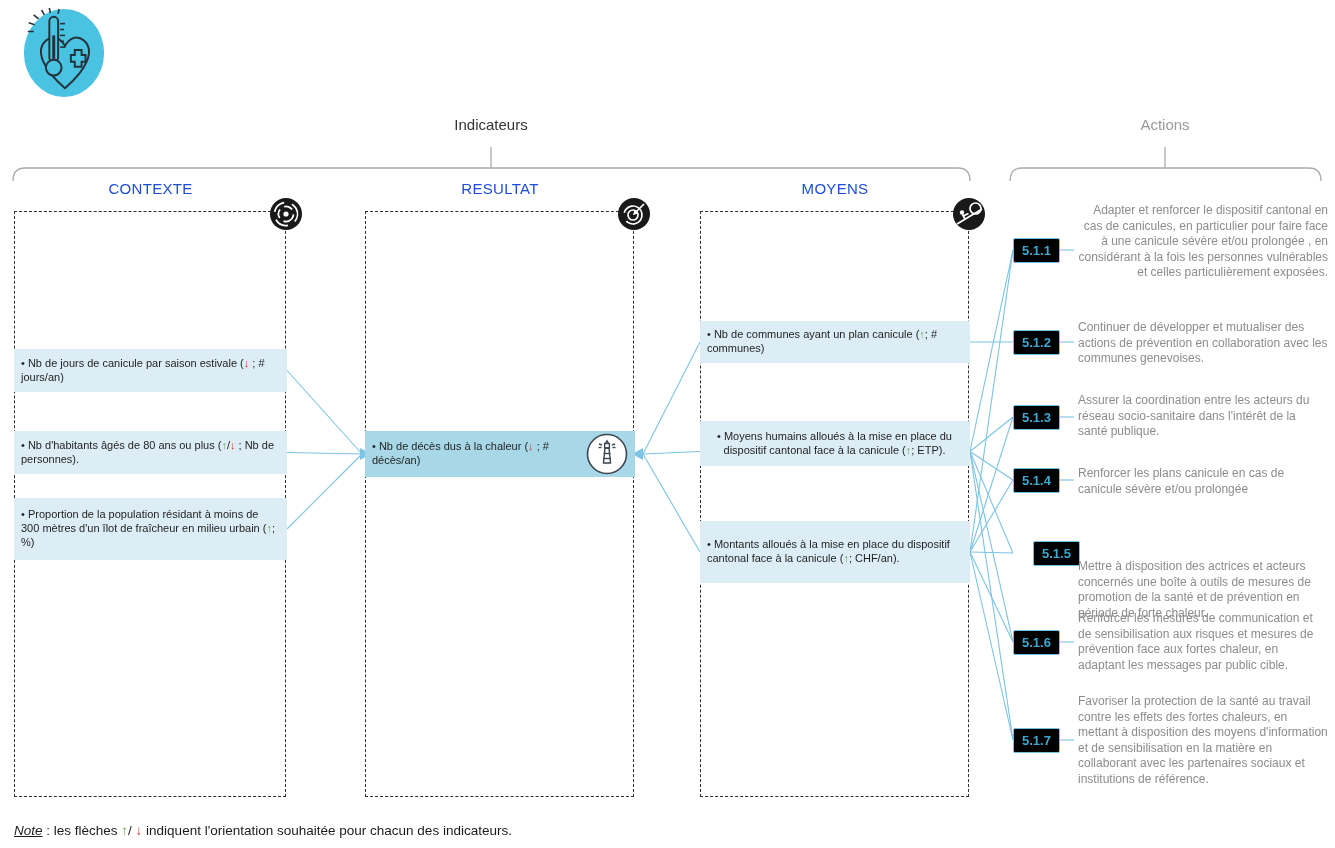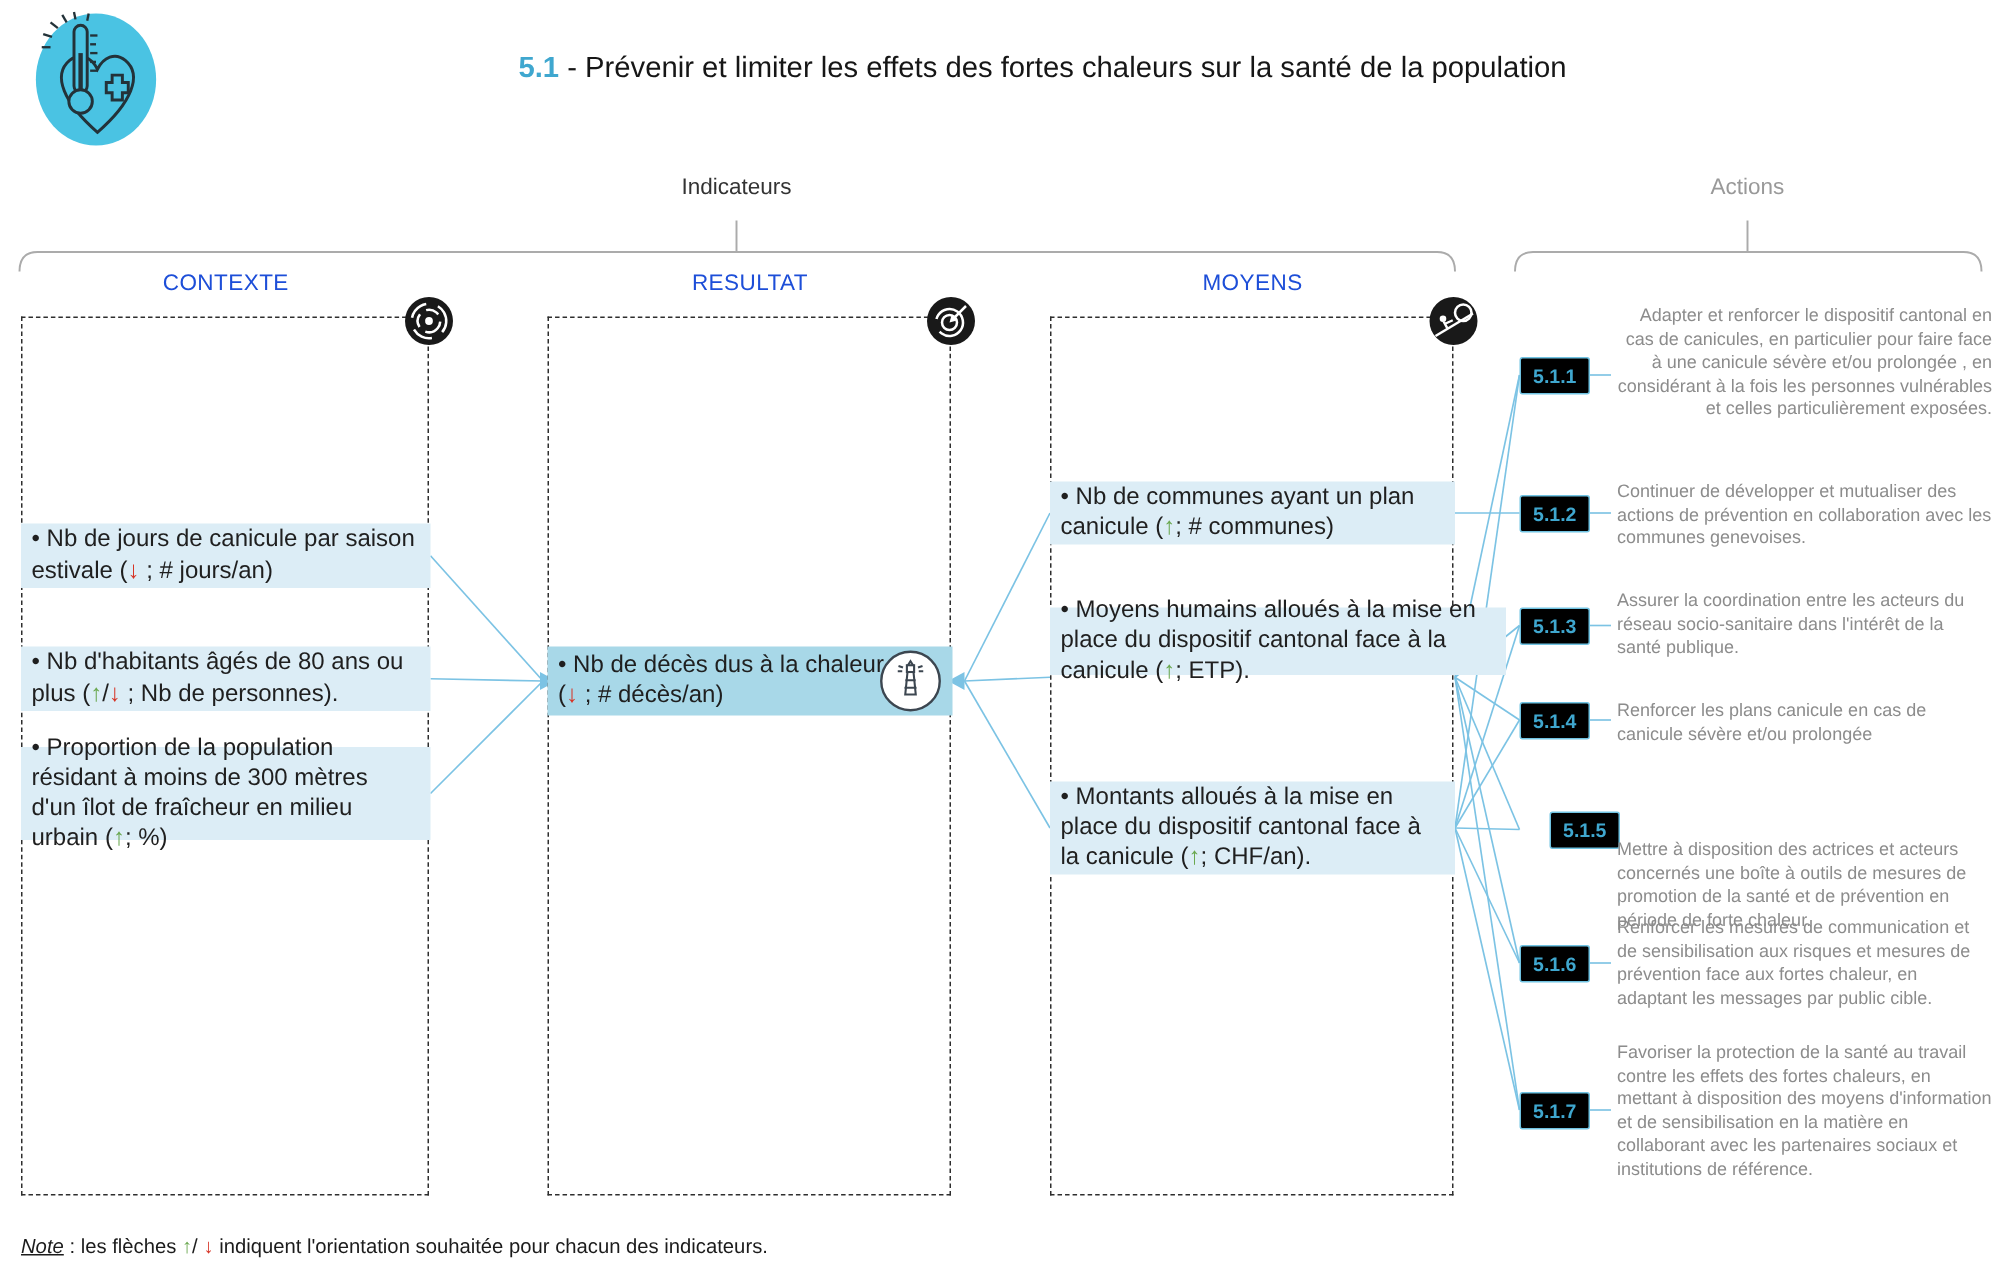--- a/index.html
+++ b/index.html
@@ -12,21 +12,21 @@
   #stage{position:relative;width:1335px;height:848px;background:#fff;overflow:hidden;}
   .abs{position:absolute;}
   #title{left:250px;top:34px;width:890px;text-align:center;font-size:19.5px;color:#161616;}
   #title .code{color:var(--accent);font-weight:bold;}
   .grp-label{top:116px;height:20px;font-size:15px;text-align:center;}
   #indicateurs-label{left:391px;width:200px;color:#333;}
   #actions-label{left:1065px;width:200px;color:#999;}
   .col-header{font-size:15px;text-align:center;color:#1d4ed8;letter-spacing:.3px;}
   .dashed-box{border:1.6px dashed #2e2e2e;background:transparent;}
   .band{background:var(--band);display:flex;align-items:center;box-sizing:border-box;
-        padding:3px 8px 3px 7px;font-size:16px;line-height:1.26;color:#1f1f1f;}
+        padding:3px 8px 3px 7px;font-size:11px;line-height:1.26;color:#1f1f1f;}
   .band.strong{background:var(--bandStrong);}
   .up{color:var(--green);font-weight:bold;}
   .dn{color:var(--red);font-weight:bold;}
   .action-box{box-sizing:border-box;border:1.6px solid #70c3e2;border-radius:2px;
         display:flex;align-items:center;justify-content:center;background:#000000;}
   .action-box span{font-size:13px;font-weight:bold;color:var(--accent);}
   .action-text{font-size:12px;line-height:1.3;color:var(--grayText);}
   #note{left:14px;top:823px;font-size:13.5px;color:#1c1c1c;}
   #note .note-label{text-decoration:underline;font-style:italic;}
   svg{display:block;}
@@ -57,23 +57,20 @@
           <line x1="14" y1="9" x2="19" y2="13"></line>
         <line x1="9" y1="17" x2="15" y2="19"></line>
           <line x1="8" y1="26" x2="14" y2="26"></line>
         <line x1="30" y1="2" x2="31" y2="7"></line>
           <line x1="40" y1="3" x2="39" y2="8"></line>
       </g>
       <path d="M52 50 h4 v-5 h7 v5 h4 v7 h-4 v5 h-7 v-5 h-4 Z" fill="none" stroke="#233239" stroke-width="2"></path>
     </svg>
   </div>
 
-  <div class="abs" id="title">
-    <span class="code">5.1</span><span> - Prévenir et limiter les effets des fortes chaleurs sur la santé de la population</span>
-  </div>
 
   <div class="abs grp-label" id="indicateurs-label">Indicateurs</div>
   <div class="abs grp-label" id="actions-label">Actions</div>
 
   <svg class="abs" id="wires" width="1335" height="848" viewBox="0 0 1335 848" style="left:0;top:0;">
     <g stroke="var(--bracket)" stroke-width="1.3" fill="none">
       <path d="M13 181 Q13 168 25 168 H958 Q970 168 970 181"></path>
       <line x1="491" y1="168" x2="491" y2="147"></line>
     </g>
     <g stroke="var(--bracket)" stroke-width="1.3" fill="none">
@@ -170,21 +167,21 @@
           <line x1="5" y1="27" x2="30" y2="12" stroke="#fff" stroke-width="1.7"></line>
           <circle cx="23.5" cy="11.5" r="5.5" fill="none" stroke="#fff" stroke-width="1.7"></circle>
           <circle cx="10" cy="15.5" r="2.2" fill="#fff"></circle>
           <line x1="10.5" y1="17.5" x2="13" y2="22" stroke="#fff" stroke-width="1.7"></line>
           <line x1="11" y1="19" x2="16.5" y2="16.5" stroke="#fff" stroke-width="1.6"></line>
         </svg>
       </div>
       <div class="band abs" style="left: 700px; top: 321px; width: 270px; height: 42px;">
         <span>• Nb de communes ayant un plan canicule (<span class="up">↑</span>; # communes)</span>
       </div>
-      <div class="band abs" style="left: 700px; top: 405px; width: 304px; height: 45px;">
+      <div class="band abs" style="left: 700px; top: 421px; width: 270px; height: 45px; text-align: center;">
         <span>• Moyens humains alloués à la mise en place du dispositif cantonal face à la canicule (<span class="up">↑</span>; ETP).</span>
       </div>
       <div class="band abs" style="left: 700px; top: 521px; width: 270px; height: 62px;">
         <span>• Montants alloués à la mise en place du dispositif cantonal face à la canicule (<span class="up">↑</span>; CHF/an).</span>
       </div>
       <div class="action-box abs" style="left: 1013px; top: 237.5px; width: 47px; height: 25px;">
         <span>5.1.1</span>
       </div>
       <div class="action-text abs" style="left: 1078px; top: 203px; width: 250px; text-align: right;">Adapter et renforcer le dispositif cantonal en cas de canicules, en particulier pour faire face à une canicule sévère et/ou prolongée , en considérant à la fois les personnes vulnérables et celles particulièrement exposées.</div>
       <div class="action-box abs" style="left: 1013px; top: 329.5px; width: 47px; height: 25px;">

